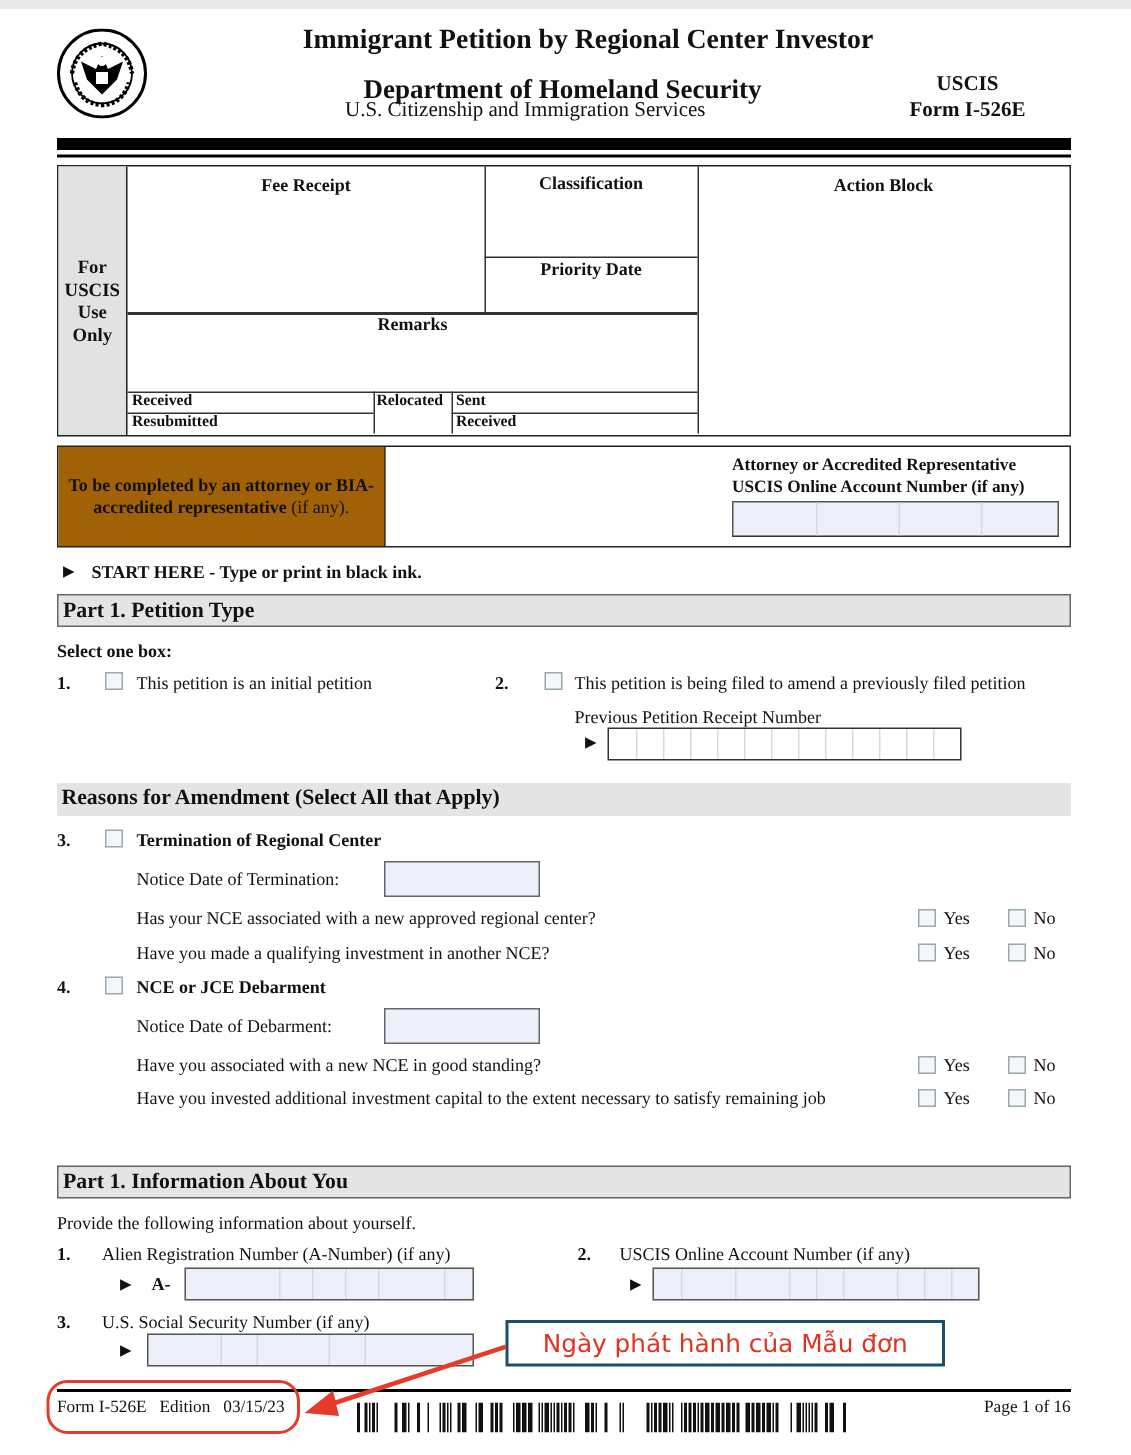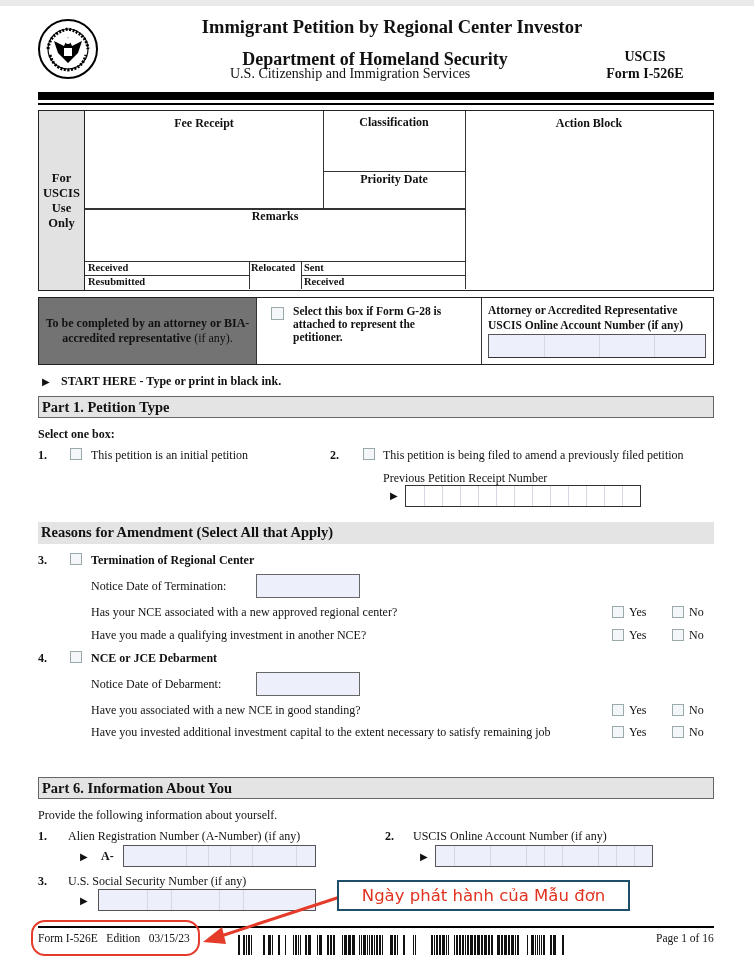--- a/index.html
+++ b/index.html
@@ -25,21 +25,21 @@
   
   .usebox { left: 38px; top: 110px; width: 676px; height: 181px; border: 1.5px solid #222; box-sizing: border-box; }
   .cell { position: absolute; box-sizing: border-box; font-size: 12px; font-weight: bold; }
   .useonly { left: 0; top: 0; width: 46px; height: 100%; background: #e2e2e2; border-right: 1.5px solid #222; display: flex; align-items: center; justify-content: center; text-align: center; font-size: 12.5px; line-height: 15px; }
   .h-line { position: absolute; height: 1px; background: #333; }
   .v-line { position: absolute; width: 1px; background: #333; }
   .ctr { text-align: center; }
 
   
   .attbox { left: 38px; top: 297px; width: 676px; height: 68px; border: 1.5px solid #222; box-sizing: border-box; }
-  .attleft { left: 0; top: 0; width: 218px; height: 100%; background: #737373; border-right: 1px solid #333; display: flex; align-items: center; justify-content: center; text-align: center; font-size: 12px; line-height: 15px; }
+  .attleft { left: 0; top: 0; width: 218px; height: 100%; background: #a16207; border-right: 1px solid #333; display: flex; align-items: center; justify-content: center; text-align: center; font-size: 12px; line-height: 15px; }
   .attmid { left: 218px; top: 0; width: 225px; height: 100%; border-right: 1px solid #333; }
   .attright { left: 443px; top: 0; width: 230px; height: 100%; }
   .cb { position: absolute; width: 12px; height: 12px; border: 1px solid #9aa; background: #f4f6fa; box-sizing: border-box; }
   .field { position: absolute; background: #edf0fb; border: 1px solid #555; border-bottom: 1.5px solid #333; box-sizing: border-box; }
   .field.white { background: #fff; }
   .seg { position: absolute; top: 0; bottom: 0; width: 1px; background: #d6d9e2; }
 
   .txt { position: absolute; font-size: 12px; white-space: nowrap; }
   .tri { position: absolute; font-size: 10px; }
 
@@ -105,28 +105,20 @@
   <div class="cell" style="left:265px;top:165px;font-size:10.5px;">Received</div>
 </div>
 
 <div class="abs attbox">
   <div class="cell attleft">
     <div style="padding:0 4px;">
       <span class="b">To be completed by an attorney or BIA-accredited representative</span>
       <span style="font-weight:normal">(if any).</span>
     </div>
   </div>
-  <div class="cell attmid">
-    <div class="cb" style="left:14px;top:9px;width:13px;height:13px;"></div>
-    <div class="txt b" style="left:36px;top:7px;line-height:13px;font-size:11.5px;">
-      <div>Select this box if Form G-28 is</div>
-      <div>attached to represent the</div>
-      <div>petitioner.</div>
-    </div>
-  </div>
   <div class="cell attright">
     <div class="txt b" style="left:6px;top:6px;font-size:11.5px;">Attorney or Accredited Representative</div>
     <div class="txt" style="left:6px;top:21px;font-size:11.5px;">
       <span class="b">USCIS Online Account Number</span>
       <span>(if any)</span>
     </div>
     <div class="field" style="left:6px;top:36px;width:218px;height:24px;">
       <div class="seg" style="left:55px"></div>
         <div class="seg" style="left:110px"></div>
         <div class="seg" style="left:165px"></div>
@@ -200,21 +192,21 @@
 <div class="txt" style="left:689px;top:703px;">No</div>
 
 <div class="txt" style="left:91px;top:725px;line-height:15px;">
   <div>Have you invested additional investment capital to the extent necessary to satisfy remaining job</div>
 </div>
 <div class="cb" style="left:612px;top:726px;"></div>
 <div class="txt" style="left:629px;top:725px;">Yes</div>
 <div class="cb" style="left:672px;top:726px;"></div>
 <div class="txt" style="left:689px;top:725px;">No</div>
 
-<div class="parthdr" style="top:777px;">Part 6.  Information About You</div>
+<div class="parthdr" style="top:777px;">Part 1.  Information About You</div>
 <div class="txt" style="left:38px;top:808px;">Provide the following information about yourself.</div>
 
 <div class="txt b" style="left:38px;top:829px;">1.</div>
 <div class="txt" style="left:68px;top:829px;">Alien Registration Number (A-Number) (if any)</div>
 <div class="tri" style="left:80px;top:851px;">▶</div>
 <div class="txt b" style="left:101px;top:849px;">A-</div>
 <div class="field" style="left:123px;top:845px;width:193px;height:22px;border-color:#555;">
   <div class="seg" style="left:62px"></div>
     <div class="seg" style="left:84px"></div>
     <div class="seg" style="left:106px"></div>

